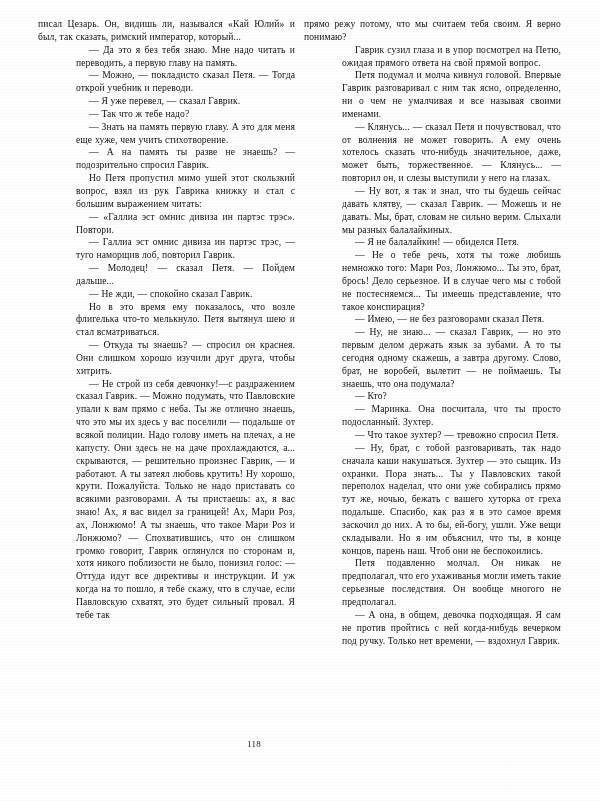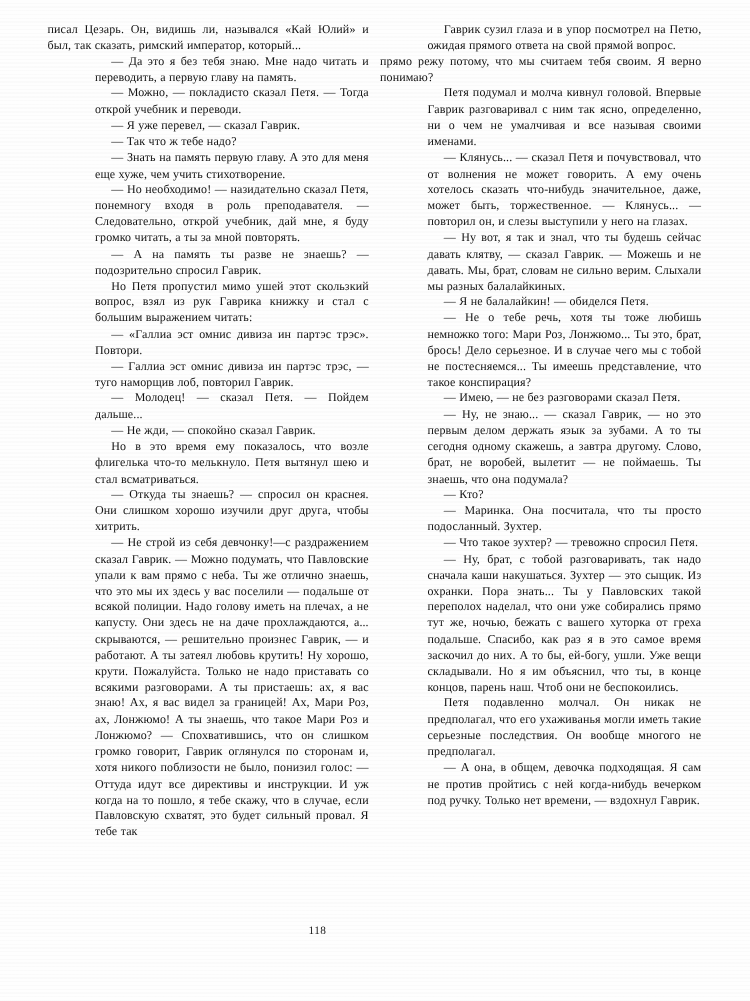--- a/index.html
+++ b/index.html
@@ -93,35 +93,34 @@
 
   <div class="columns">
 
     <div class="column">
       <p class="para cont">писал Цезарь. Он, видишь ли, назывался «Кай Юлий» и был, так сказать, римский император, который...</p>
       <p class="para indent">— Да это я без тебя знаю. Мне надо читать и переводить, а первую главу на память.</p>
       <p class="para indent">— Можно, — покладисто сказал Петя. — Тогда открой учебник и переводи.</p>
       <p class="para indent">— Я уже перевел, — сказал Гаврик.</p>
       <p class="para indent">— Так что ж тебе надо?</p>
       <p class="para indent">— Знать на память первую главу. А это для меня еще хуже, чем учить стихотворение.</p>
-      <p class="para indent">— Но необходимо! — назидательно сказал Петя, понемногу входя в роль преподавателя. — Следовательно, открой учебник, дай мне, я буду громко читать, а ты за мной повторять.</p>
       <p class="para indent">— А на память ты разве не знаешь? — подозрительно спросил Гаврик.</p>
       <p class="para indent">Но Петя пропустил мимо ушей этот скользкий вопрос, взял из рук Гаврика книжку и стал с большим выражением читать:</p>
       <p class="para indent">— «Галлиа эст омнис дивиза ин партэс трэс». Повтори.</p>
       <p class="para indent">— Галлиа эст омнис дивиза ин партэс трэс, — туго наморщив лоб, повторил Гаврик.</p>
       <p class="para indent">— Молодец! — сказал Петя. — Пойдем дальше...</p>
       <p class="para indent">— Не жди, — спокойно сказал Гаврик.</p>
       <p class="para indent">Но в это время ему показалось, что возле флигелька что-то мелькнуло. Петя вытянул шею и стал всматриваться.</p>
       <p class="para indent">— Откуда ты знаешь? — спросил он краснея. Они слишком хорошо изучили друг друга, чтобы хитрить.</p>
       <p class="para indent">— Не строй из себя девчонку!—с раздражением сказал Гаврик. — Можно подумать, что Павловские упали к вам прямо с неба. Ты же отлично знаешь, что это мы их здесь у вас поселили — подальше от всякой полиции. Надо голову иметь на плечах, а не капусту. Они здесь не на даче прохлаждаются, а... скрываются, — решительно произнес Гаврик, — и работают. А ты затеял любовь крутить! Ну хорошо, крути. Пожалуйста. Только не надо приставать со всякими разговорами. А ты пристаешь: ах, я вас знаю! Ах, я вас видел за границей! Ах, Мари Роз, ах, Лонжюмо! А ты знаешь, что такое Мари Роз и Лонжюмо? — Спохватившись, что он слишком громко говорит, Гаврик оглянулся по сторонам и, хотя никого поблизости не было, понизил голос: — Оттуда идут все директивы и инструкции. И уж когда на то пошло, я тебе скажу, что в случае, если Павловскую схватят, это будет сильный провал. Я тебе так</p>
     </div>
 
     <div class="column">
+      <p class="para cont">прямо режу потому, что мы считаем тебя своим. Я верно понимаю?</p>
       <p class="para indent">Гаврик сузил глаза и в упор посмотрел на Петю, ожидая прямого ответа на свой прямой вопрос.</p>
-      <p class="para cont">прямо режу потому, что мы считаем тебя своим. Я верно понимаю?</p>
       <p class="para indent">Петя подумал и молча кивнул головой. Впервые Гаврик разговаривал с ним так ясно, определенно, ни о чем не умалчивая и все называя своими именами.</p>
       <p class="para indent">— Клянусь... — сказал Петя и почувствовал, что от волнения не может говорить. А ему очень хотелось сказать что-нибудь значительное, даже, может быть, торжественное. — Клянусь... — повторил он, и слезы выступили у него на глазах.</p>
       <p class="para indent">— Ну вот, я так и знал, что ты будешь сейчас давать клятву, — сказал Гаврик. — Можешь и не давать. Мы, брат, словам не сильно верим. Слыхали мы разных балалайкиных.</p>
       <p class="para indent">— Я не балалайкин! — обиделся Петя.</p>
       <p class="para indent">— Не о тебе речь, хотя ты тоже любишь немножко того: Мари Роз, Лонжюмо... Ты это, брат, брось! Дело серьезное. И в случае чего мы с тобой не постесняемся... Ты имеешь представление, что такое конспирация?</p>
       <p class="para indent">— Имею, — не без разговорами сказал Петя.</p>
       <p class="para indent">— Ну, не знаю... — сказал Гаврик, — но это первым делом держать язык за зубами. А то ты сегодня одному скажешь, а завтра другому. Слово, брат, не воробей, вылетит — не поймаешь. Ты знаешь, что она подумала?</p>
       <p class="para indent">— Кто?</p>
       <p class="para indent">— Маринка. Она посчитала, что ты просто подосланный. Зухтер.</p>
       <p class="para indent">— Что такое зухтер? — тревожно спросил Петя.</p>

